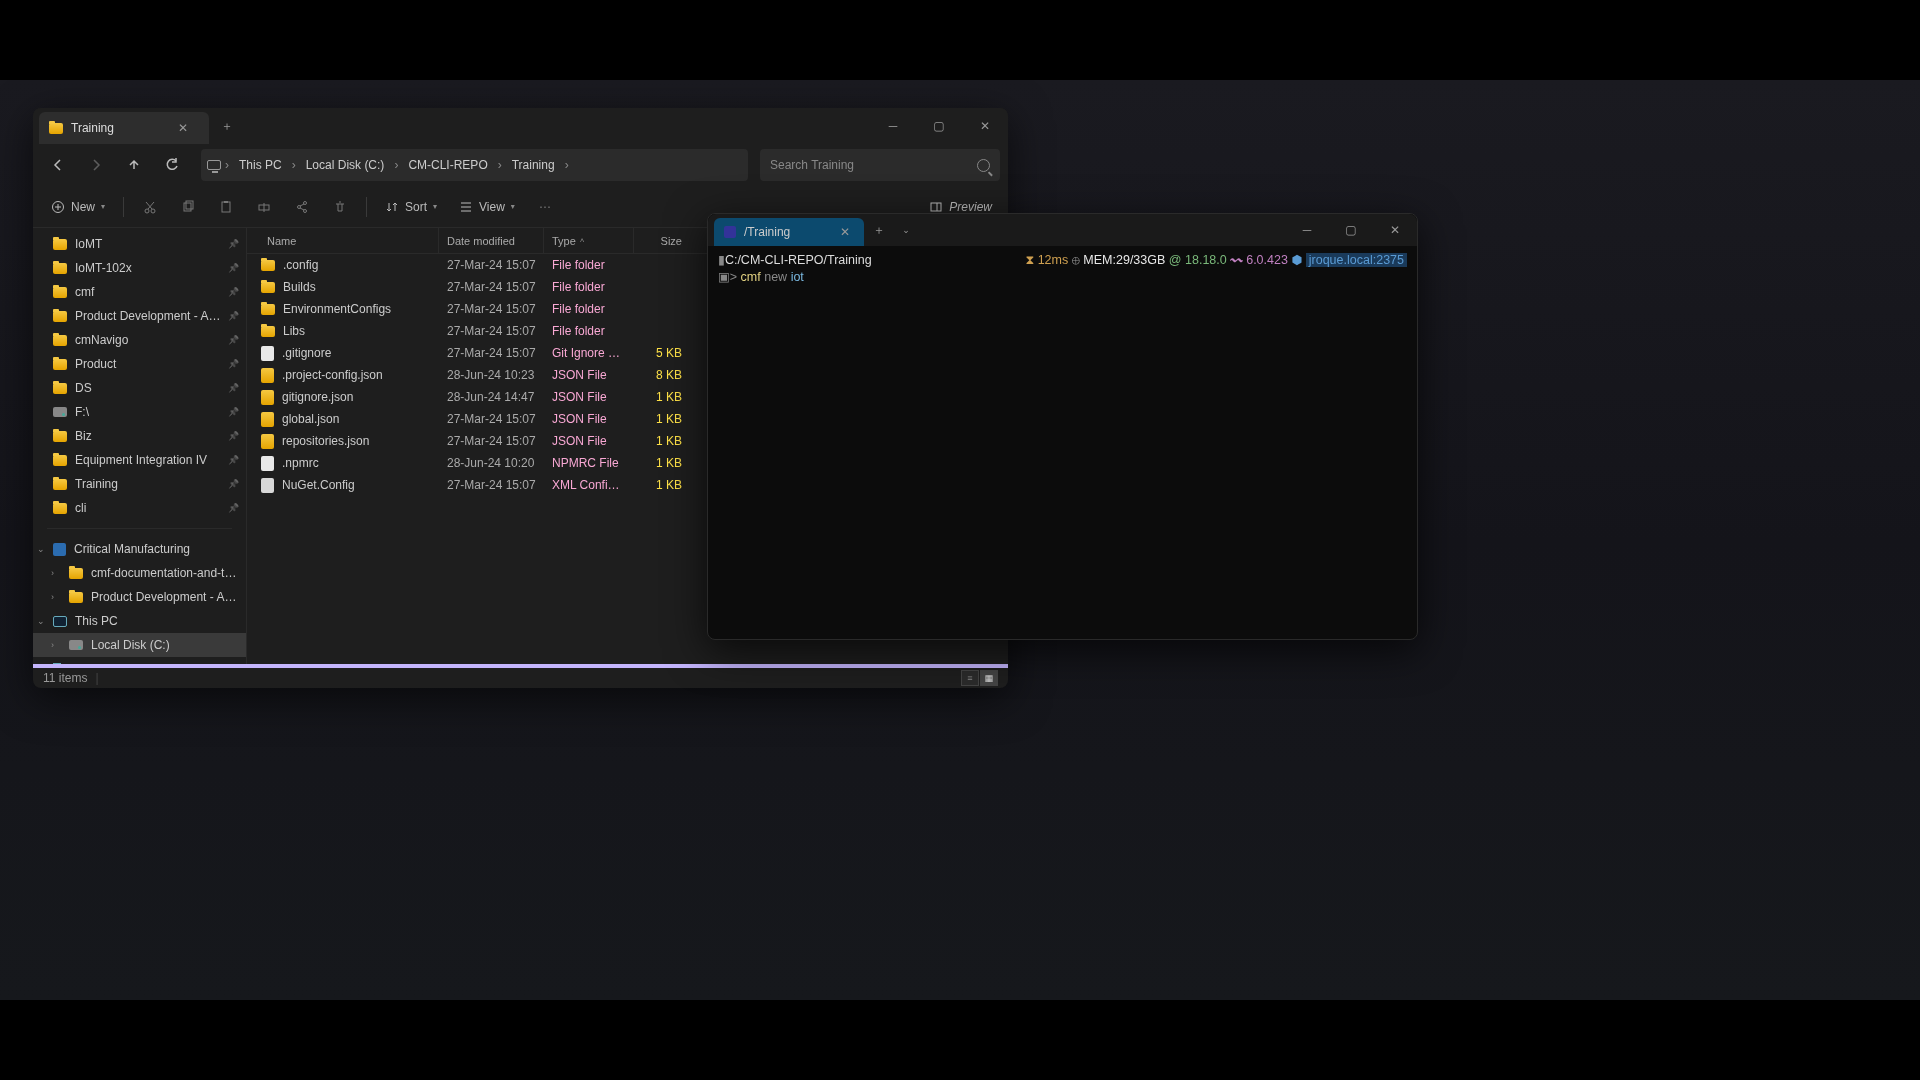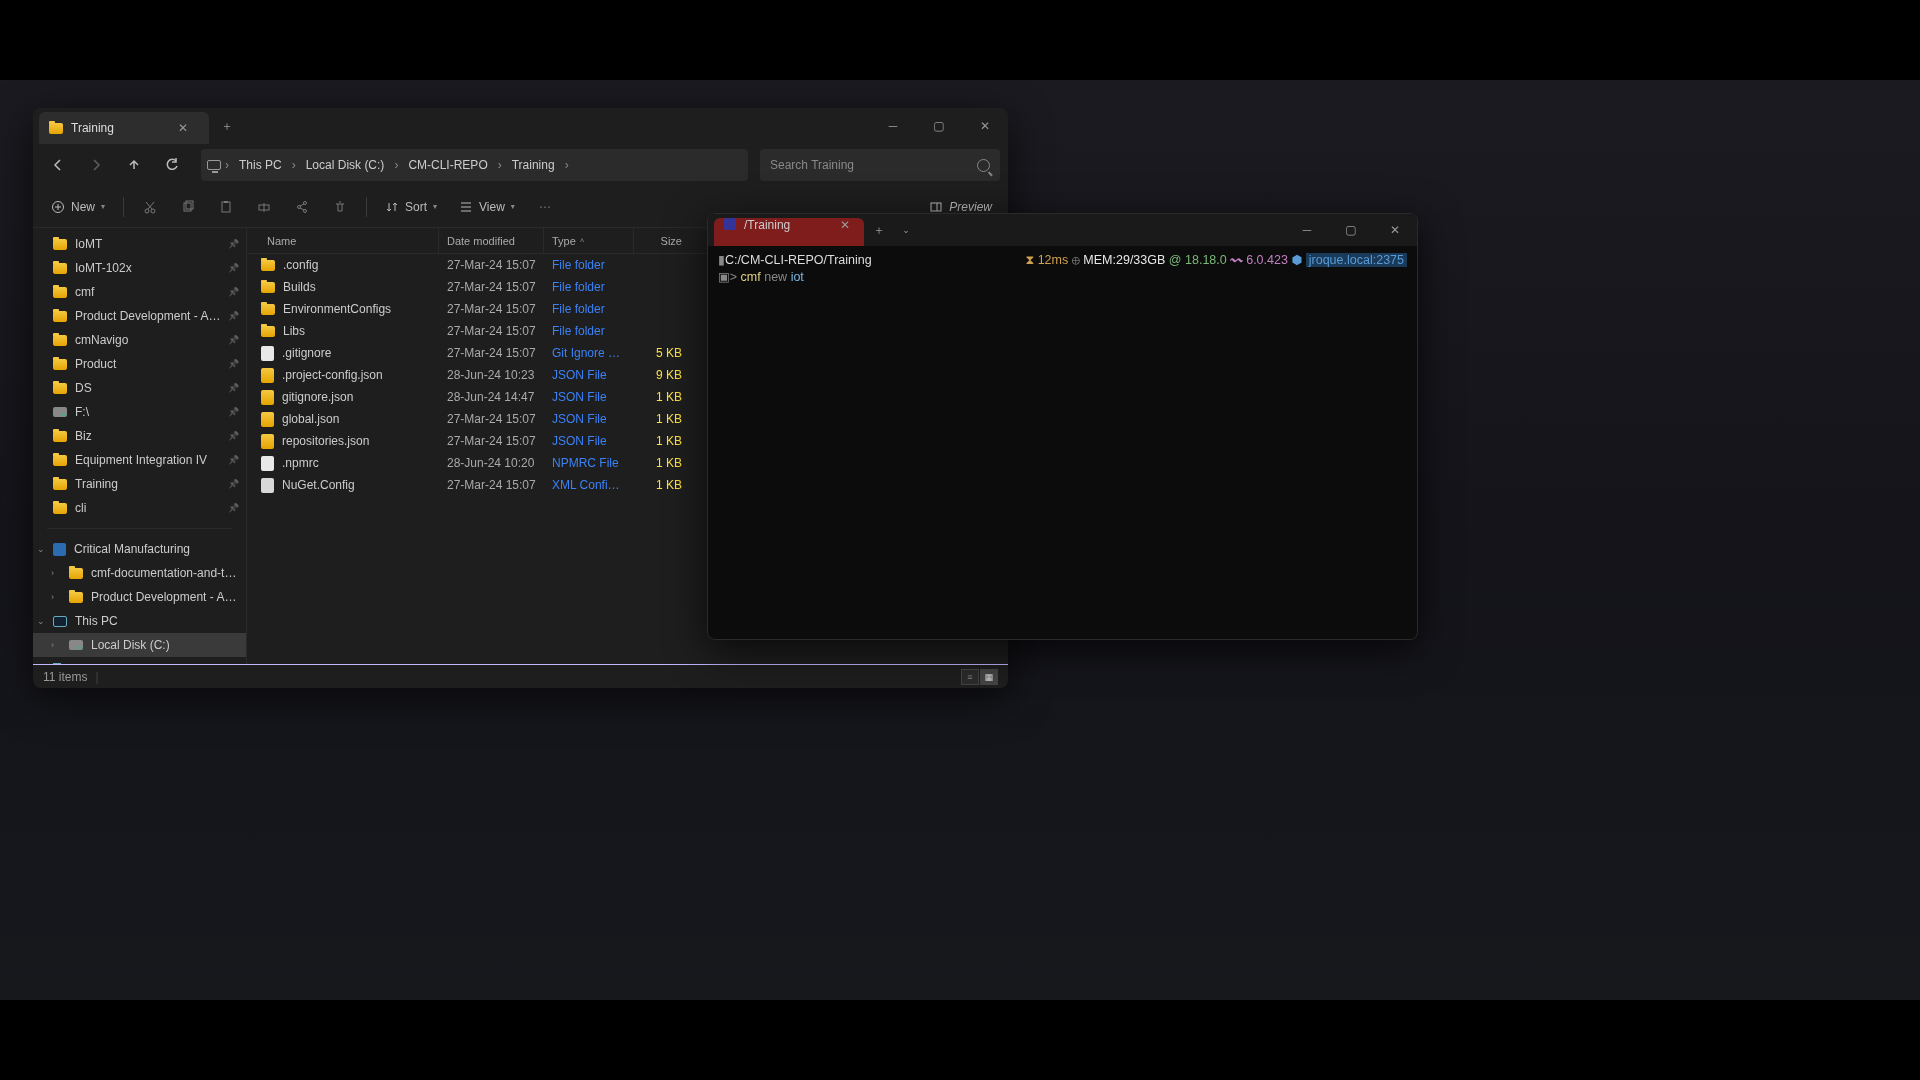--- a/index.html
+++ b/index.html
@@ -75,49 +75,49 @@
 .columns { display:flex; height:26px; align-items:center; border-bottom:1px solid #2a2a2a; color:#aaa; font-size:11px; }
 .col { padding: 0 8px; border-right:1px solid #2a2a2a; height:100%; display:flex; align-items:center; gap:4px; }
 .col.name { width:192px; padding-left:20px; }
 .col.date { width:105px; }
 .col.type { width:90px; }
 .col.size { width:56px; justify-content:flex-end; border-right:none; }
 .row { display:flex; height:22px; align-items:center; }
 .cell { padding: 0 8px; white-space:nowrap; overflow:hidden; text-overflow:ellipsis; color:#ccc; }
 .cell.name { width:192px; display:flex; align-items:center; gap:8px; padding-left:14px; }
 .cell.date { width:105px; color:#aaa; }
-.cell.type { width:90px; color:#3b82f6; }
+.cell.type { width:90px; color:#f9a8d4; }
 .cell.size { width:56px; text-align:right; color:#fde047; }
 .file-ic { width:13px; height:15px; background:#ddd; border-radius:2px; position:relative; flex-shrink:0; }
 .file-ic.json { background:linear-gradient(#f5c842,#e5a400); }
 .file-ic.txt { background:#e8e8e8; }
 .file-ic.cfg { background:#d8d8d8; }
 
-.statusbar { height:24px; border-top:1px solid #c4b5fd; display:flex; align-items:center; padding:0 10px; color:#999; gap:8px; }
+.statusbar { height:24px; border-top:4px solid #c4b5fd; display:flex; align-items:center; padding:0 10px; color:#999; gap:8px; }
 .status-sep { color:#444; }
 .view-toggle { margin-left:auto; display:flex; gap:1px; }
 .view-tg-btn { width:18px; height:16px; background:#2b2b2b; border:1px solid #444; display:flex; align-items:center; justify-content:center; font-size:9px; color:#888; }
 .view-tg-btn.active { background:#444; color:#ddd; }
 
 
 .terminal {
   position: absolute;
   left: 707px; top: 213px;
   width: 711px; height: 427px;
   background: #0c0c0c;
   border-radius: 8px;
   border: 1px solid #2a2a2a;
   box-shadow: 0 10px 40px rgba(0,0,0,0.7);
   display:flex; flex-direction:column;
   font-family: "Cascadia Mono", Consolas, monospace;
   color:#ccc; font-size:12px;
   z-index: 10;
 }
 .term-titlebar { height:32px; display:flex; align-items:stretch; background:#1a1a1a; border-radius:8px 8px 0 0; }
-.term-tab { display:flex; align-items:flex-start; gap:8px; padding:0 10px; background:#7f1d1d; border-radius:6px 6px 0 0; margin:4px 0 0 6px; min-width:150px; position:relative; }
+.term-tab { display:flex; align-items:center; gap:8px; padding:0 10px; background:#0c4a6e; border-radius:6px 6px 0 0; margin:4px 0 0 6px; min-width:150px; position:relative; }
 .term-tab-ic { width:12px; height:12px; background:#339; border-radius:2px; }
 .term-tab-close { margin-left:auto; color:#999; width:18px; text-align:center; }
 .term-newtab { width:30px; display:flex; align-items:center; justify-content:center; color:#999; }
 .term-dropdown { width:24px; display:flex; align-items:center; justify-content:center; color:#999; font-size:9px; }
 .term-win-controls { margin-left:auto; display:flex; }
 .term-win-btn { width:44px; display:flex; align-items:center; justify-content:center; color:#999; }
 .term-body { flex:1; padding:6px 10px; font-size:12.5px; line-height:1.35; overflow:hidden; }
 .term-line { white-space:pre; }
 .seg-path { color:#ddd; }
 .seg-time { color:#cfa050; }
@@ -427,21 +427,21 @@
             <div class="cell type">Git Ignore Source ...</div>
             <div class="cell size">5 KB</div>
           </div>
           <div class="row">
             <div class="cell name">
               <span class="file-ic json"></span>
               <span>.project-config.json</span>
             </div>
             <div class="cell date">28-Jun-24 10:23</div>
             <div class="cell type">JSON File</div>
-            <div class="cell size">9 KB</div>
+            <div class="cell size">8 KB</div>
           </div>
           <div class="row">
             <div class="cell name">
               <span class="file-ic json"></span>
               <span>gitignore.json</span>
             </div>
             <div class="cell date">28-Jun-24 14:47</div>
             <div class="cell type">JSON File</div>
             <div class="cell size">1 KB</div>
           </div>

